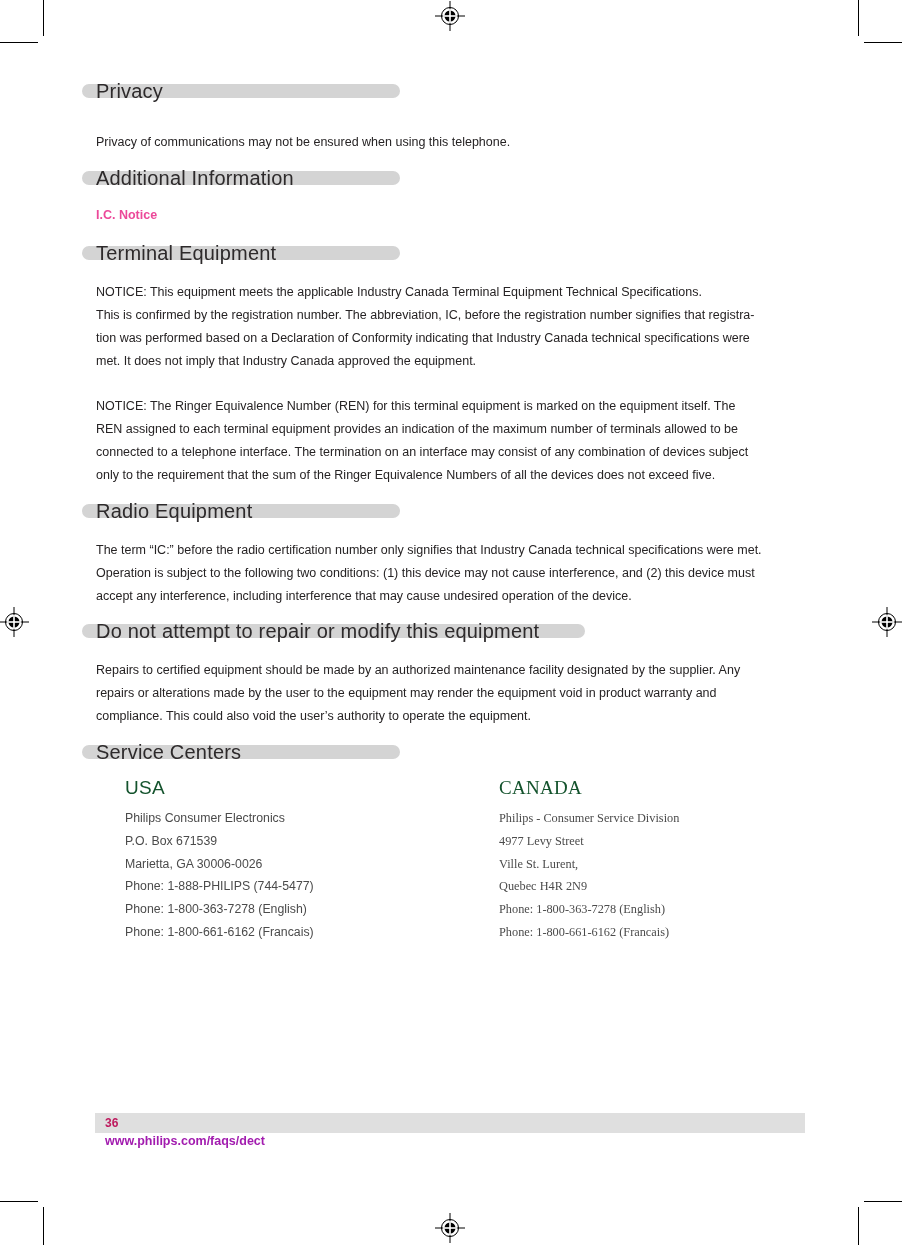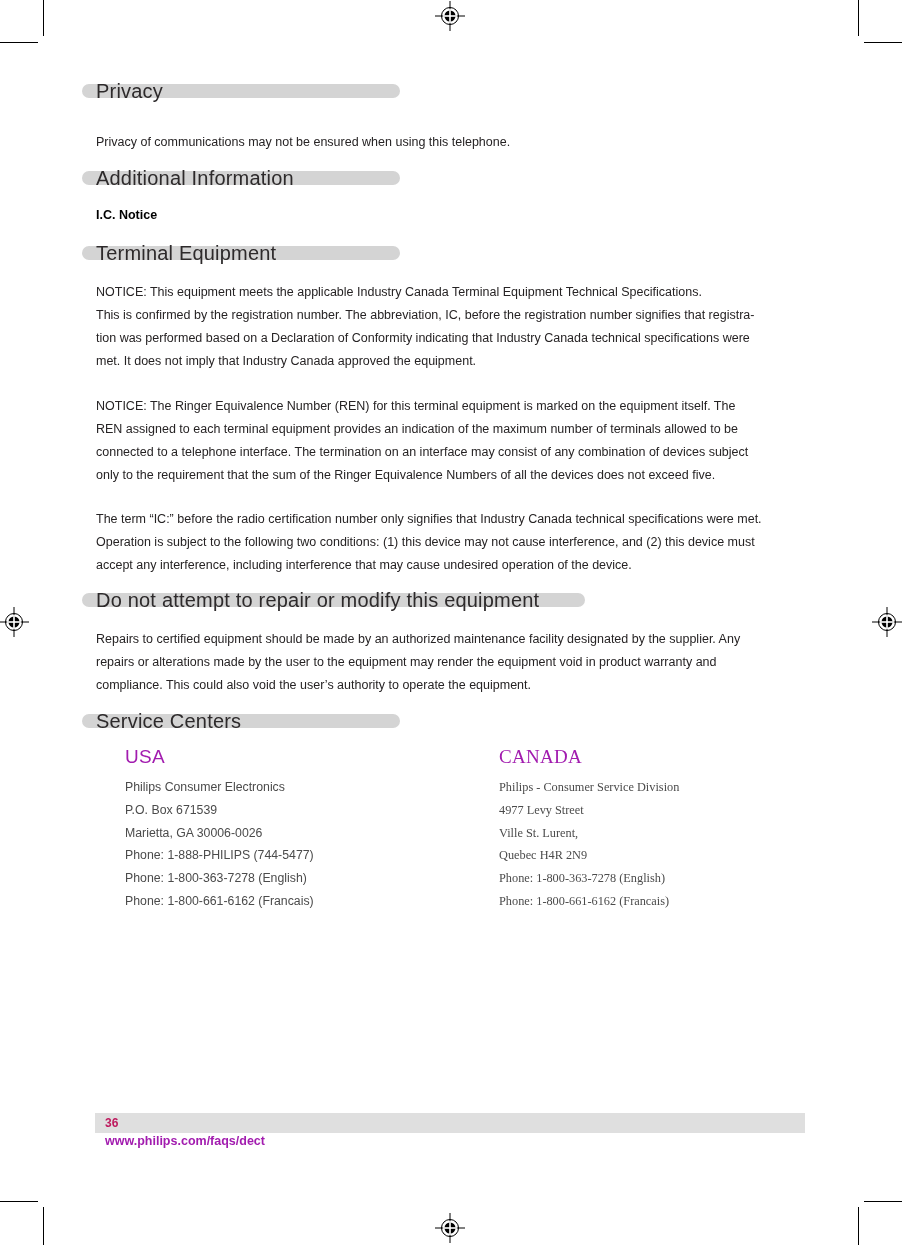--- a/index.html
+++ b/index.html
@@ -18,29 +18,29 @@
     background:#d4d4d4;border-radius:16px;height:14px;width:318px;
     margin-left:-14px;display:flex;align-items:center;box-sizing:border-box;
     padding-left:14px;
   }
   .pill-wide{width:503px;}
   .pill span{
     font-size:20px;font-weight:400;color:#2d2a2b;letter-spacing:0.2px;
     white-space:nowrap;
   }
   .bodyline{font-size:12.5px;line-height:17px;color:#262324;}
-  .subhead{font-size:12.5px;font-weight:bold;color:#000000;line-height:15px;}
+  .subhead{font-size:12.5px;font-weight:bold;color:#ec4899;line-height:15px;}
   .para{font-size:12.5px;color:#262324;}
   .para .line{line-height:23px;white-space:nowrap;}
   
   .centers{position:relative;height:170px;}
   .center-col{position:absolute;top:0;}
   .col-usa{left:29px;}
   .col-canada{left:403px;font-family:Liberation Serif, serif;}
-  .center-heading{font-size:19px;font-weight:400;color:#a21caf;line-height:24px;margin-bottom:7px;letter-spacing:0.3px;}
+  .center-heading{font-size:19px;font-weight:400;color:#14532d;line-height:24px;margin-bottom:7px;letter-spacing:0.3px;}
   .center-lines .line{font-size:12.3px;line-height:22.8px;color:#4b4b4b;white-space:nowrap;}
   
   .footer-bar{
     position:absolute;left:95px;top:1113px;width:710px;height:20px;
     background:#dfdfdf;display:flex;align-items:center;box-sizing:border-box;padding-left:10px;
   }
   .footer-bar span{font-size:12px;font-weight:bold;color:#be185d;}
   .footer-url{
     position:absolute;left:105px;top:1134px;font-size:12.5px;font-weight:bold;color:#a21caf;
   }
@@ -125,20 +125,23 @@
       <div class="line">tion was performed based on a Declaration of Conformity indicating that Industry Canada technical specifications were</div>
       <div class="line">met. It does not imply that Industry Canada approved the equipment.</div>
     </div>
   <div class="para m-para2">
       <div class="line">NOTICE: The Ringer Equivalence Number (REN) for this terminal equipment is marked on the equipment itself. The</div>
       <div class="line">REN assigned to each terminal equipment provides an indication of the maximum number of terminals allowed to be</div>
       <div class="line">connected to a telephone interface. The termination on an interface may consist of any combination of devices subject</div>
       <div class="line">only to the requirement that the sum of the Ringer Equivalence Numbers of all the devices does not exceed five.</div>
     </div>
 
+  <div class="pill m-pill4">
+    <span>Radio Equipment</span>
+  </div>
   <div class="para m-para3">
       <div class="line">The term “IC:” before the radio certification number only signifies that Industry Canada technical specifications were met.</div>
       <div class="line">Operation is subject to the following two conditions: (1) this device may not cause interference, and (2) this device must</div>
       <div class="line">accept any interference, including interference that may cause undesired operation of the device.</div>
     </div>
 
   <div class="pill pill-wide m-pill5">
     <span>Do not attempt to repair or modify this equipment</span>
   </div>
   <div class="para m-para4">

